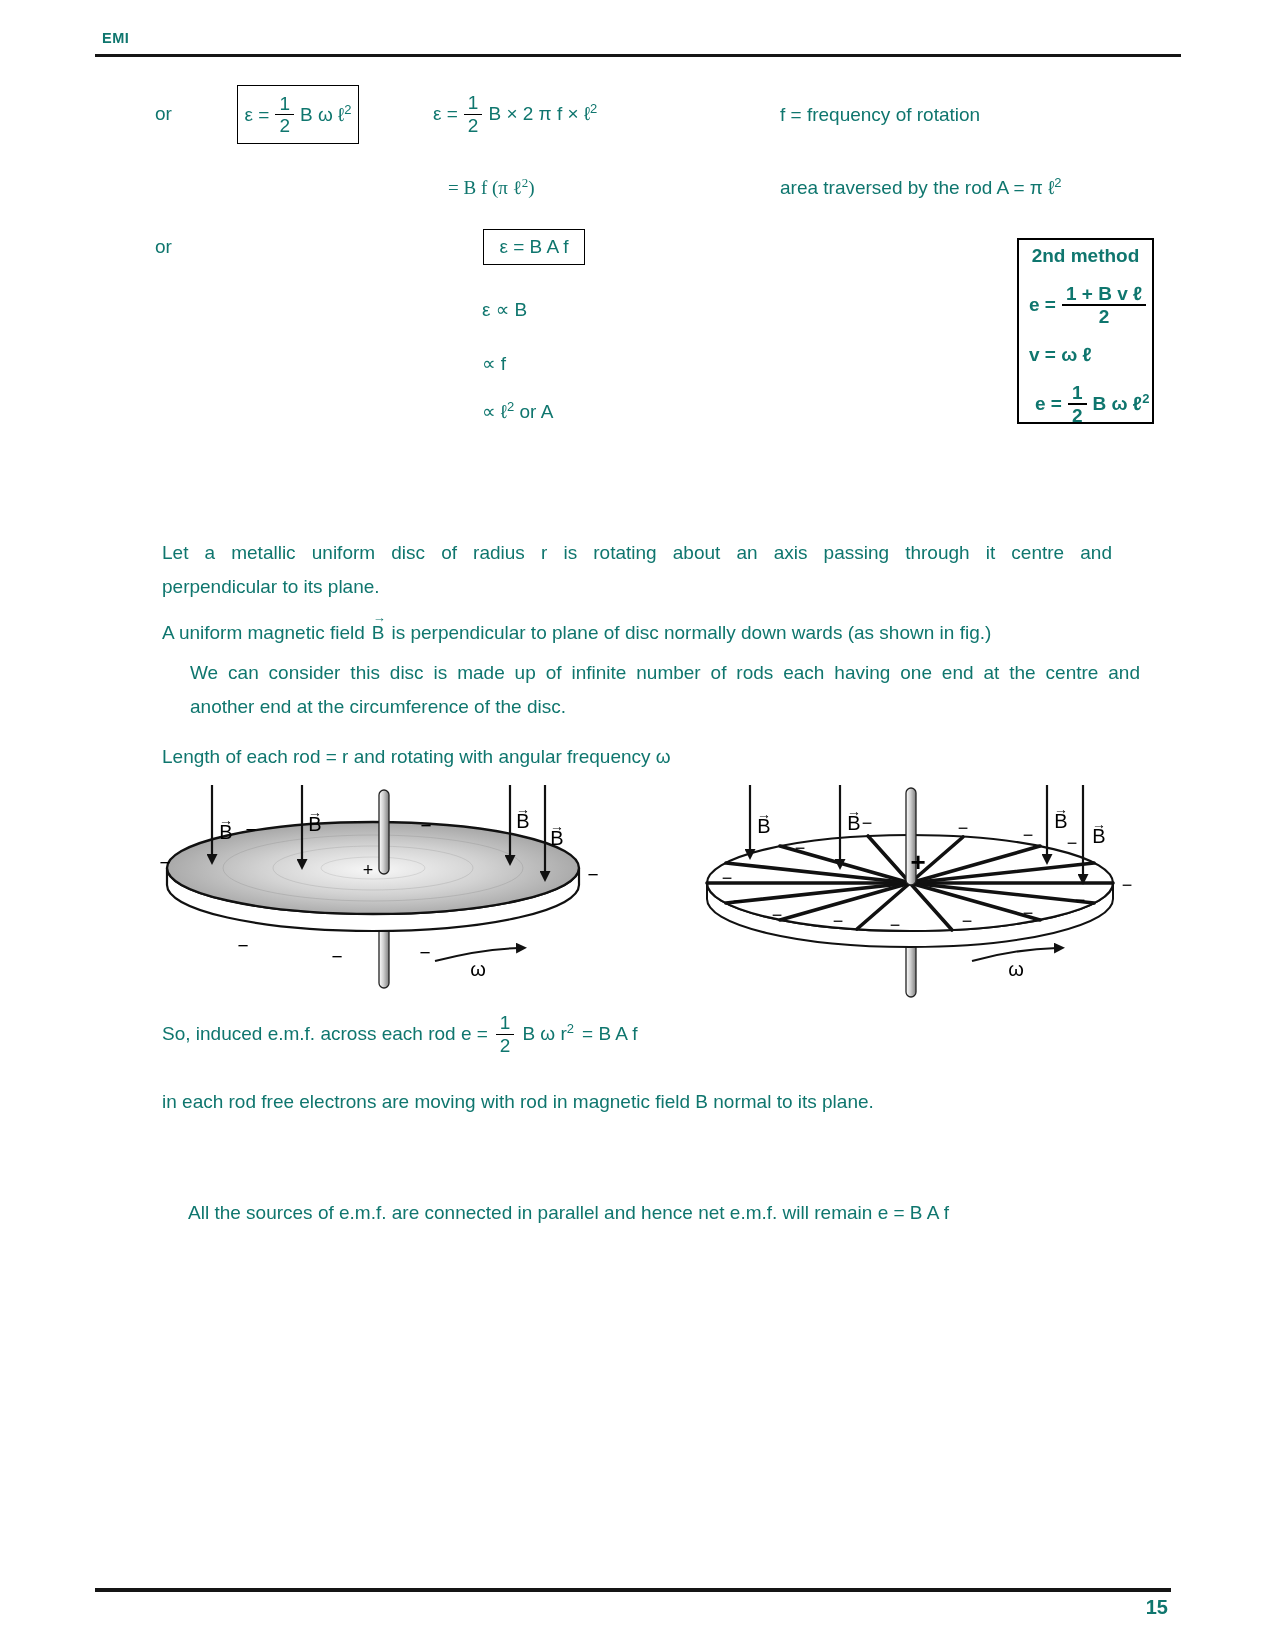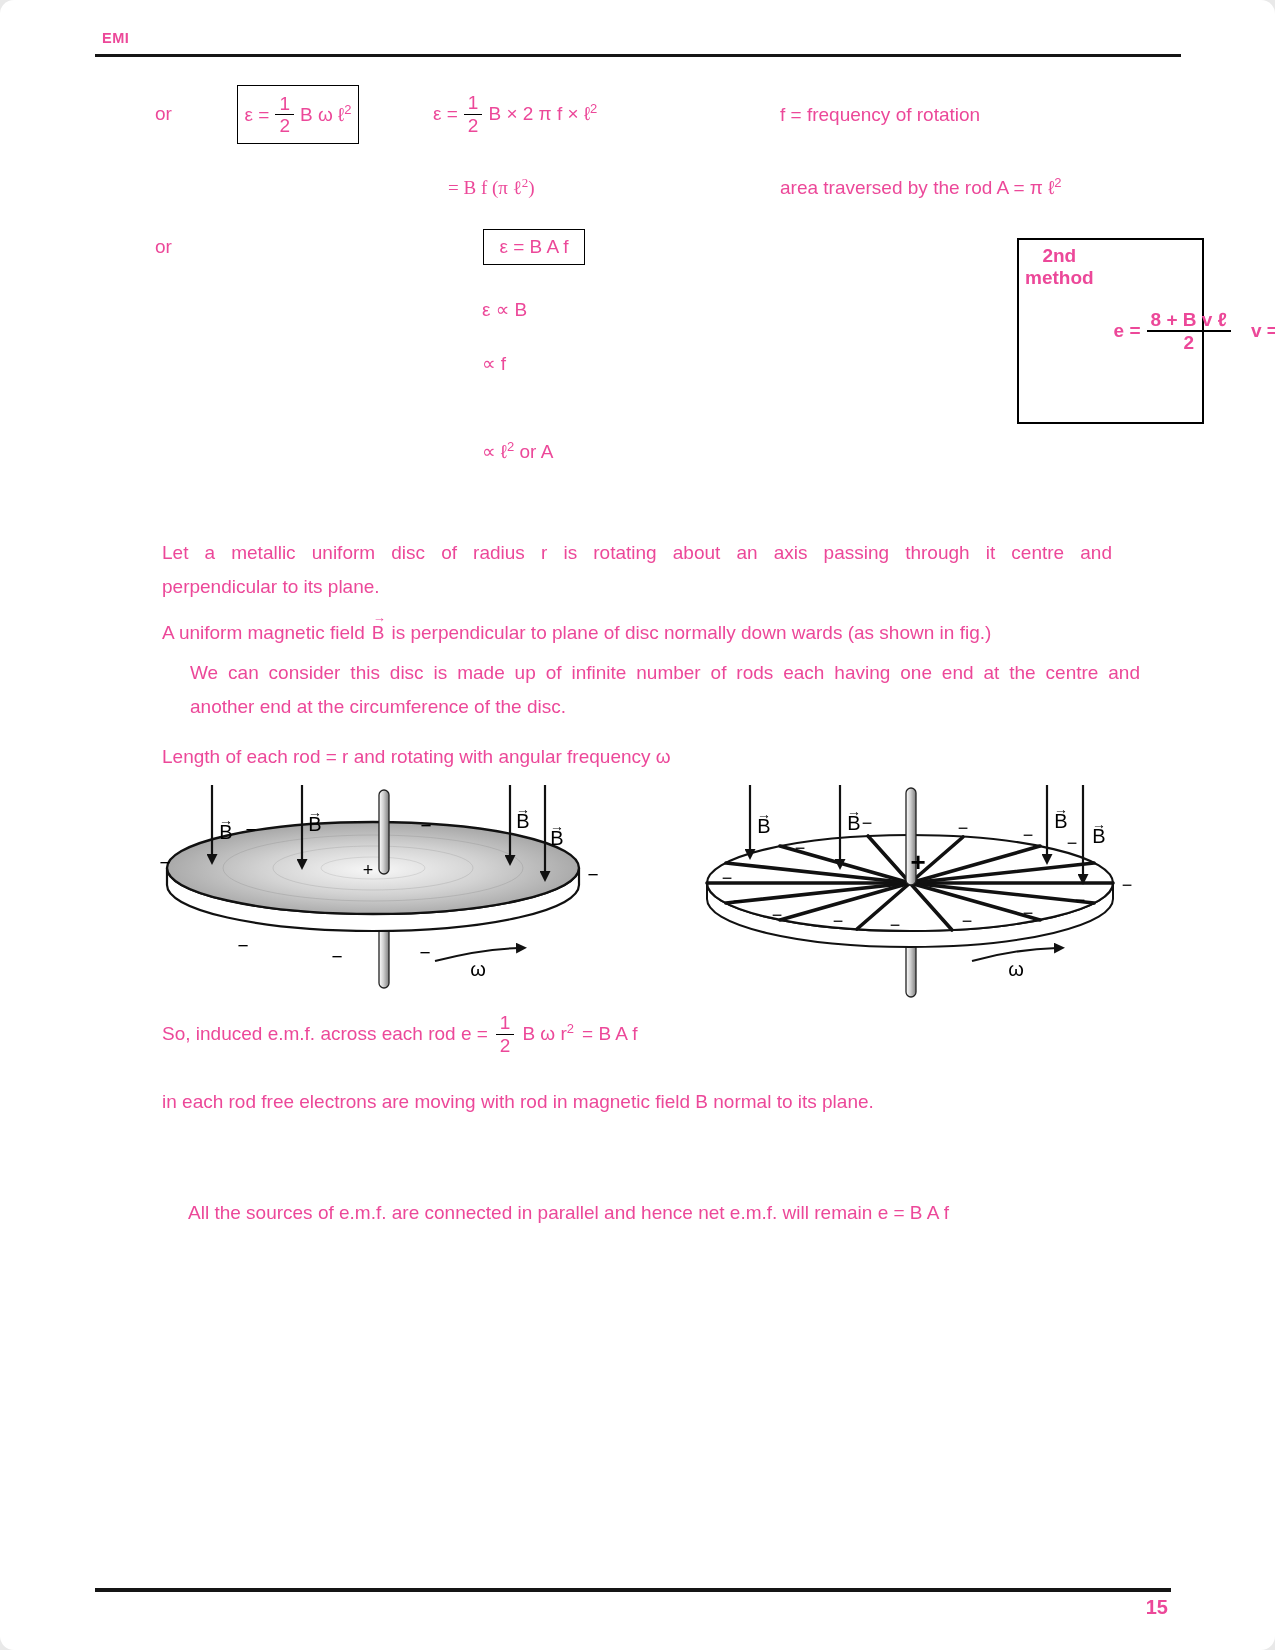--- a/index.html
+++ b/index.html
@@ -1,32 +1,32 @@
 <!DOCTYPE html>
 <html><head>
 <meta charset="utf-8">
 <style>
   html,body{margin:0;padding:0;background:#e9e9e9;}
   .page{
     position:relative;width:1275px;height:1650px;margin:0 auto;background:#ffffff;
-    font-family:"Liberation Sans",sans-serif;color:#ec4899;overflow:hidden;border-radius:14px;
+    font-family:"Liberation Sans",sans-serif;color:#0f766e;overflow:hidden;
   }
   .abs{position:absolute;}
   .rule{position:absolute;background:#151515;}
   
   .fx{position:absolute;display:flex;align-items:center;gap:6px;font-size:19px;white-space:nowrap;}
   .fbox{border:1.7px solid #000;justify-content:center;}
   .frac{display:inline-flex;flex-direction:column;align-items:center;line-height:1.12;}
   .frac .fnum{border-bottom:1.7px solid #000;padding:0 4px;}
   .frac .fden{padding:0 3px;}
   sup.sp{font-size:13px;line-height:0;}
   
-  .m2{position:absolute;left:1017px;top:238px;width:187px;height:186px;border:2px solid #000;
+  .m2{position:absolute;left:1017px;top:238px;width:137px;height:186px;border:2px solid #000;
       box-sizing:border-box;padding:5px 6px;font-weight:bold;font-size:19px;
-      display:flex;justify-content:space-between;gap:16px;}
+      display:flex;flex-direction:column;justify-content:space-between;gap:16px;}
   .m2 .m2t{text-align:center;}
   .m2 .m2row{display:flex;align-items:center;gap:6px;margin-left:4px;white-space:nowrap;}
   
   .hd{position:absolute;left:104px;top:502px;font-size:18.5px;font-weight:bold;white-space:nowrap;letter-spacing:.2px;}
   .par{position:absolute;left:162px;width:950px;font-size:19px;line-height:34px;}
   .jl{text-align:justify;text-align-last:justify;}
   .vec{display:inline-block;position:relative;margin:0 7px;}
   .vec .va{position:absolute;left:1px;top:-15px;font-size:13px;}
   .emfrow{position:absolute;left:162px;top:1006px;height:56px;display:flex;align-items:center;gap:8px;
           font-size:19px;white-space:nowrap;}
@@ -70,30 +70,30 @@
   </div>
   <div class="fx" style="left:780px;top:177px;">
     <span><span>area traversed by the rod A = π ℓ</span><sup class="sp">2</sup></span>
   </div>
 
   <div class="fx" style="left:155px;top:236px;">or</div>
   <div class="fx fbox" style="left:483px;top:229px;width:100px;height:34px;">ε = B A f</div>
 
   <div class="fx" style="left:482px;top:298px;">ε ∝ B</div>
   <div class="fx" style="left:482px;top:352px;">∝ f</div>
-  <div class="fx" style="left:482px;top:400px;margin-top:40px;">
+  <div class="fx" style="left:482px;top:400px;">
     <span><span>∝ ℓ</span><sup class="sp">2</sup><span> or A</span></span>
   </div>
 
   <div class="m2">
     <div class="m2t">2nd method</div>
     <div class="m2row">
       <span>e =</span>
       <span class="frac">
-        <span class="fnum" style="border-bottom-width:2px;">8 + B v ℓ</span>
+        <span class="fnum" style="border-bottom-width:2px;">1 + B v ℓ</span>
         <span class="fden">2</span>
       </span>
     </div>
     <div class="m2row">v = ω ℓ</div>
     <div class="m2row" style="margin-left:10px;">
       <span>e =</span>
       <span class="frac">
         <span class="fnum" style="border-bottom-width:2px;">1</span>
         <span class="fden">2</span>
       </span>

